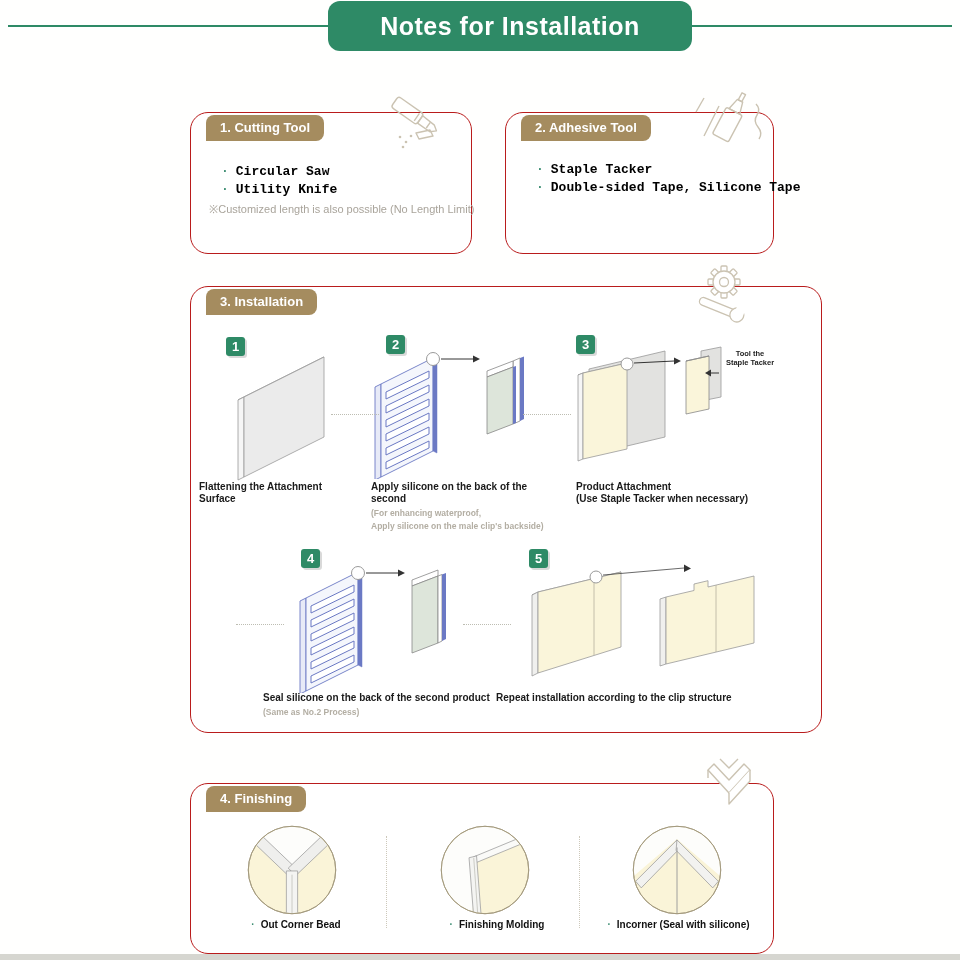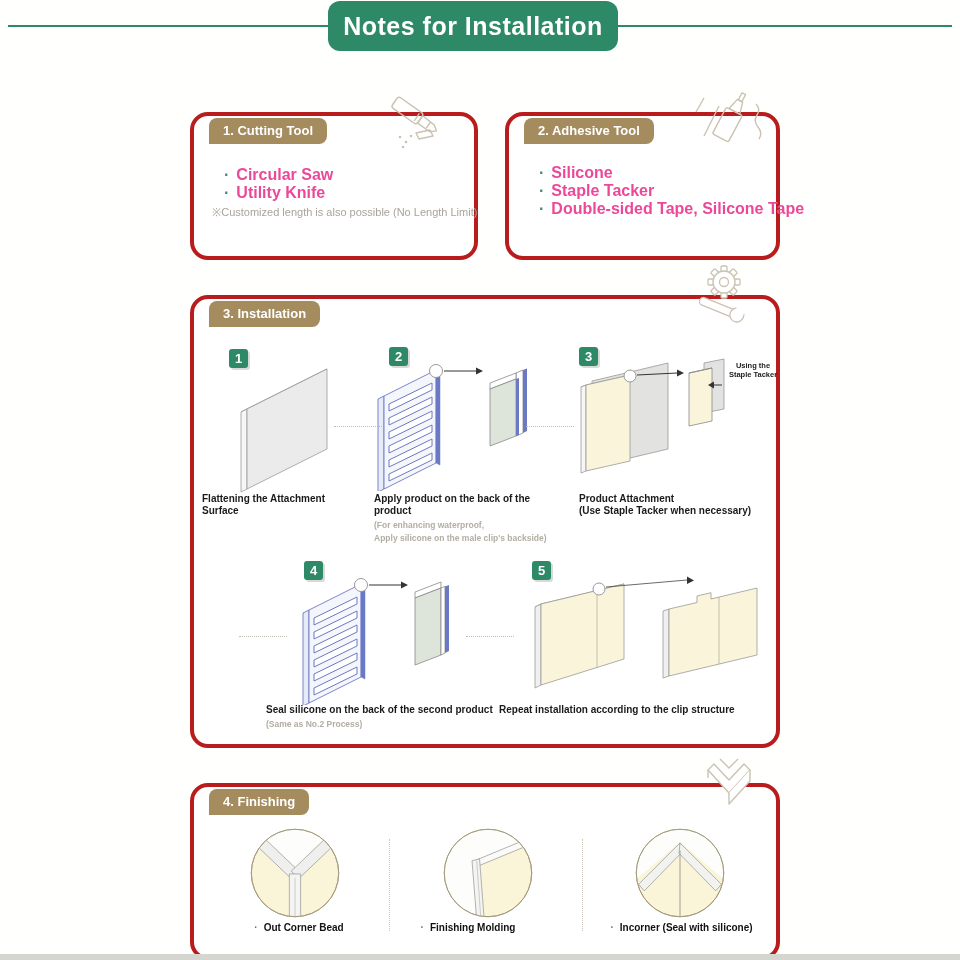--- a/index.html
+++ b/index.html
@@ -1,35 +1,35 @@
 <!DOCTYPE html>
 <html><head>
 <meta charset="utf-8">
 <style>
   html,body{margin:0;padding:0;}
   body{width:960px;height:960px;background:#fffffe;font-family:"Liberation Sans",sans-serif;position:relative;overflow:hidden;}
   .page{position:absolute;inset:0;}
 
   
   .header-line{position:absolute;left:8px;top:25px;width:944px;height:0;border-top:2px solid #2e8a66;}
-  .header-badge{position:absolute;left:328px;top:1px;width:290px;height:50px;background:#2e8a66;border-radius:12px;
+  .header-badge{position:absolute;left:328px;top:1px;width:364px;height:50px;background:#2e8a66;border-radius:12px;
     color:#fff;font-size:25px;font-weight:bold;text-align:center;line-height:50px;letter-spacing:.5px;}
 
   
-  .box{position:absolute;background:#fff;border:4px solid #b91c1c;border-radius:18px;}
+  .box{position:absolute;background:#fff;border:1px solid #b91c1c;border-radius:18px;}
   .box1{left:190px;top:112px;width:280px;height:140px;}
   .box2{left:505px;top:112px;width:267px;height:140px;}
-  .box3{left:190px;top:295px;width:582px;height:445px;}
+  .box3{left:190px;top:286px;width:582px;height:445px;padding-left:48px;}
   .box4{left:190px;top:783px;width:582px;height:169px;}
   .sec-label{position:absolute;top:2px;left:15px;background:#a58c5f;color:#fff;font-weight:bold;font-size:13px;
     padding:5px 14px 6px;border-radius:8px 8px 8px 0;white-space:nowrap;}
 
   
   .items{position:absolute;left:30px;top:50px;list-style:none;margin:0;padding:0;}
-  .items li{font-size:16px;font-weight:bold;color:#ec4899;line-height:18px;white-space:nowrap;}
+  .items li{font-size:13px;font-weight:bold;color:#000000;line-height:18px;white-space:nowrap;font-family:Liberation Mono, monospace;}
   .items li::before{content:"·";color:#3f8f74;font-weight:bold;margin-right:7px;}
   .note{position:absolute;left:18px;top:88px;width:252px;font-size:11px;color:#a9a49b;white-space:nowrap;}
 
   
   .deco{position:absolute;}
 
   
   .badge{position:absolute;width:19px;height:19px;background:#2e8a66;border-radius:3px;color:#fff;
     font-size:13px;font-weight:bold;text-align:center;line-height:19px;box-shadow:2px 2px 0 rgba(0,0,0,.15);}
   .stepimg{position:absolute;}
@@ -73,21 +73,20 @@
     </g>
     <circle cx="30" cy="49" r="1.3" fill="#cbc3b2"></circle>
     <circle cx="36" cy="54" r="1.3" fill="#cbc3b2"></circle>
     <circle cx="41" cy="48" r="1.3" fill="#cbc3b2"></circle>
     <circle cx="33" cy="59" r="1.3" fill="#cbc3b2"></circle>
   </svg>
 
   <section class="box box2">
     <div class="sec-label">2. Adhesive Tool</div>
     <ul class="items" style="top:48px">
-      <li>Silicone</li>
       <li>Staple Tacker</li>
       <li>Double-sided Tape, Silicone Tape</li>
     </ul>
   </section>
   <svg class="deco" style="left:692px;top:84px" width="80" height="70" viewBox="0 0 80 70">
     <g stroke="#cbc3b2" fill="none" stroke-width="1.4" stroke-linejoin="round">
       <g transform="rotate(28 40 34)">
         <rect x="30" y="27" width="18" height="30" rx="2"></rect>
         <polygon points="33,27 45,27 42,15 36,15"></polygon>
         <rect x="37" y="7" width="4" height="8"></rect>
@@ -138,32 +137,32 @@
       <circle cx="66" cy="27" r="6" fill="#fff" stroke="#999"></circle>
       <line x1="73" y1="26" x2="113" y2="24" stroke="#333" stroke-width="1"></line>
       <polygon points="113,20.5 120,24 113,27.5" fill="#333"></polygon>
       <polygon points="140,14 160,10 160,60 140,64" fill="#e2e2e0" stroke="#999" stroke-width="0.8"></polygon>
       <polygon points="125,24 148,19 148,72 125,77" fill="#faf5da" stroke="#888" stroke-width="0.8"></polygon>
       <polygon points="125,24 144,19.8 148,19 129,23.2" fill="#fff" stroke="#888" stroke-width="0.6"></polygon>
       <line x1="158" y1="36" x2="150" y2="36" stroke="#333" stroke-width="1"></line>
       <polygon points="150,32.5 144,36 150,39.5" fill="#333"></polygon>
     </svg>
     <div class="annot">
-      <div>Using the</div>
+      <div>Tool the</div>
       <div>Staple Tacker</div>
     </div>
 
     <div class="hsep" style="left:140px;top:127px"></div>
     <div class="hsep" style="left:332px;top:127px"></div>
 
     <div class="caption" style="left:8px;top:194px;width:150px">
       <div>Flattening the Attachment Surface</div>
     </div>
     <div class="caption" style="left:180px;top:194px;width:190px">
-      <div>Apply product on the back of the product</div>
+      <div>Apply silicone on the back of the second</div>
       <div class="sub">(For enhancing waterproof,</div>
       <div class="sub">Apply silicone on the male clip's backside)</div>
     </div>
     <div class="caption" style="left:385px;top:194px;width:175px">
       <div>Product Attachment</div>
       <div>(Use Staple Tacker when necessary)</div>
     </div>
 
     <div class="badge" style="left:110px;top:262px">4</div>
     <svg class="stepimg" style="left:95px;top:266px" width="190" height="140" viewBox="0 0 190 140">
@@ -281,21 +280,21 @@
         <polygon points="50,18 94,62 88,69 49,29" fill="#f2f2f0" stroke="#9a9a9a" stroke-width="0.8"></polygon>
         <line x1="50" y1="26" x2="50" y2="98" stroke="#9a9a9a" stroke-width="1"></line>
       </g>
       <circle cx="50" cy="50" r="46.5" fill="none" stroke="#a39a7e"></circle>
     </svg>
 
     <div class="vsep" style="left:195px;top:52px"></div>
     <div class="vsep" style="left:388px;top:52px"></div>
 
     <div class="fin-caption" style="left:10px;width:190px">Out Corner Bead</div>
-    <div class="fin-caption" style="left:179px;width:190px">Finishing Molding</div>
+    <div class="fin-caption" style="left:211px;width:190px">Finishing Molding</div>
     <div class="fin-caption" style="left:395px;width:185px">Incorner (Seal with silicone)</div>
   </section>
   <svg class="deco" style="left:702px;top:756px" width="56" height="56" viewBox="0 0 56 56">
     <g stroke="#cbc3b2" fill="#fff" stroke-width="1.4" stroke-linejoin="round">
       <path d="M12,8 L27,24 L42,8 L48,14 L27,37 L6,14 Z"></path>
       <path d="M18,3 L27,12 L36,3"></path>
       <path d="M48,14 L48,25 L27,48 L27,37"></path>
       <path d="M6,14 L6,22"></path>
     </g>
   </svg>

